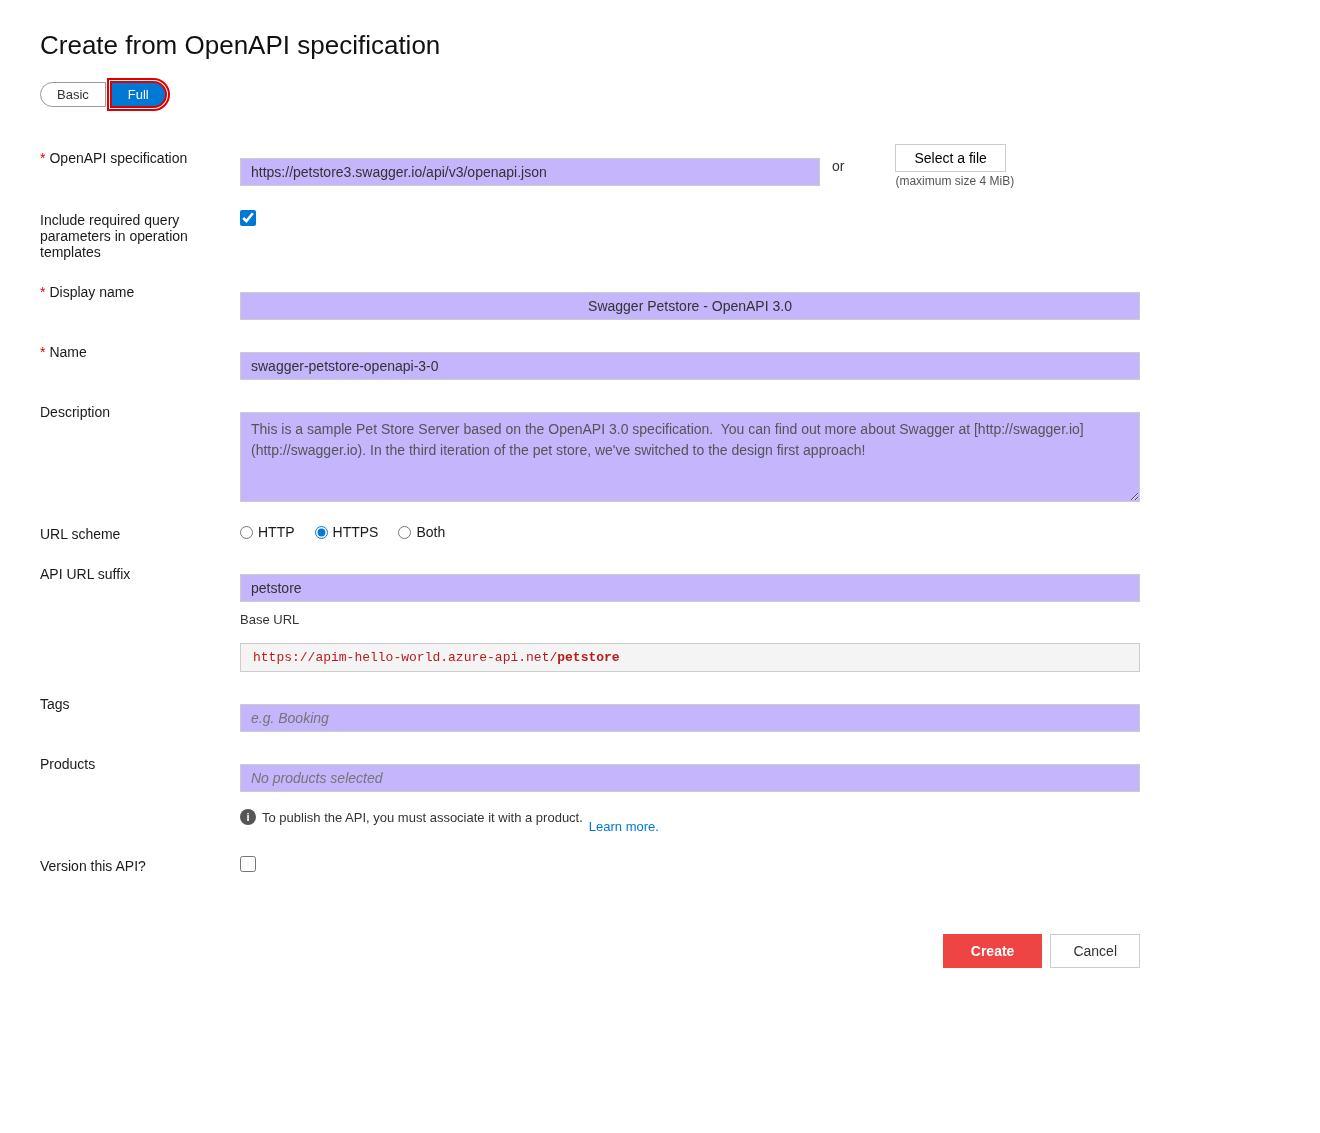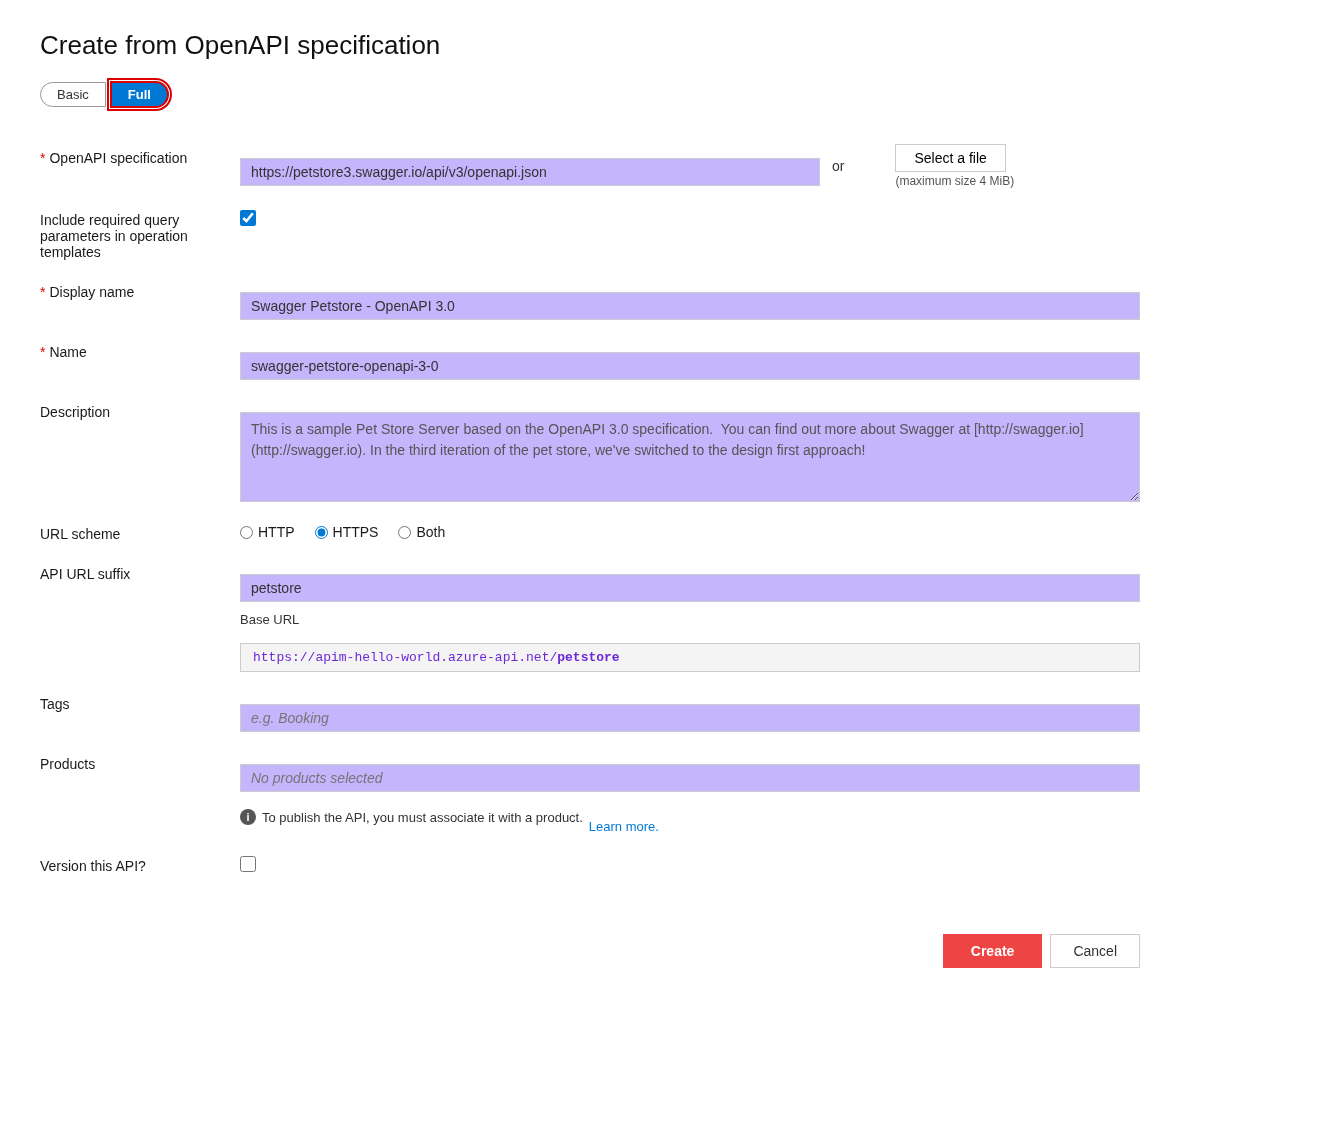--- a/index.html
+++ b/index.html
@@ -32,21 +32,21 @@
       color: #333;
     }
     .tab-full {
       border: 2px solid #d00;
       border-radius: 0 14px 14px 0;
       padding: 4px 16px;
       font-size: 13px;
       background: #0078d4;
       color: #fff;
       cursor: pointer;
-      font-weight: 700;
+      font-weight: 400;
       outline: 2px solid #d00;
       outline-offset: 1px;
     }
     .form-section {
       display: grid;
       grid-template-columns: 200px 1fr;
       row-gap: 18px;
       align-items: start;
       max-width: 1100px;
     }
@@ -167,21 +167,21 @@
       font-size: 13px;
       color: #333;
       margin-bottom: 4px;
     }
     .base-url-box {
       background: #f4f4f4;
       border: 1px solid #ccc;
       padding: 6px 12px;
       font-size: 13px;
       font-family: 'Courier New', monospace;
-      color: #6d28d9;
+      color: #b91c1c;
       width: 100%;
       margin-top: 16px;
     }
     .base-url-box span.bold {
       font-weight: 700;
     }
     .tags-input {
       width: 100%;
       border: 1px solid #ccc;
       padding: 5px 10px;
@@ -283,21 +283,21 @@
     <span>Include required query parameters in operation templates</span>
   </div>
   <div class="checkbox-cell">
     <input type="checkbox" checked="" style="">
   </div>
 
   <div class="label-cell">
     <span class="required-star">*</span><span>Display name</span>
   </div>
   <div class="input-cell">
-    <input type="text" class="full-width-input" style="width: 100%;" value="Swagger Petstore - OpenAPI 3.0">
+    <input type="text" class="full-width-input" style="width: 100%; text-align: center;" value="Swagger Petstore - OpenAPI 3.0">
   </div>
 
   <div class="label-cell">
     <span class="required-star">*</span><span>Name</span>
   </div>
   <div class="input-cell">
     <input type="text" class="full-width-input" style="width: 100%;" value="swagger-petstore-openapi-3-0">
   </div>
 
   <div class="label-cell">

